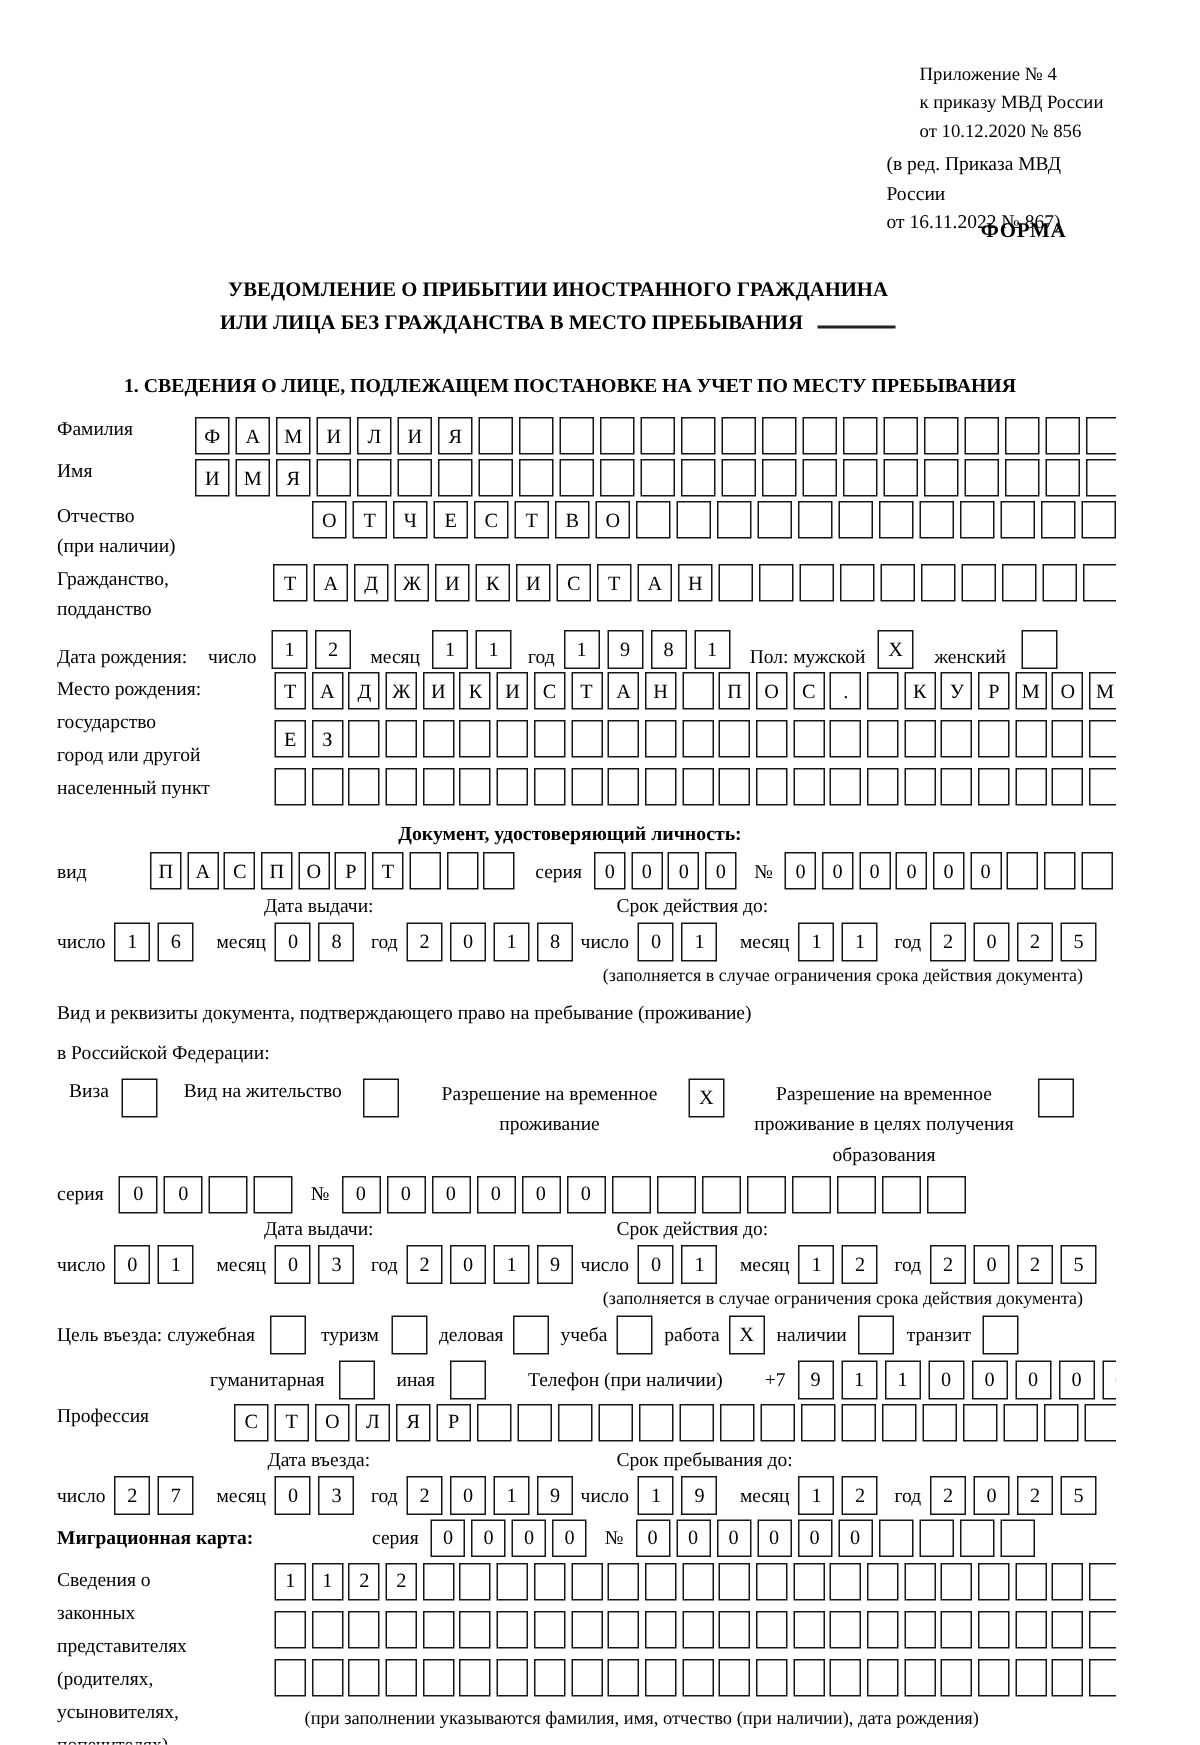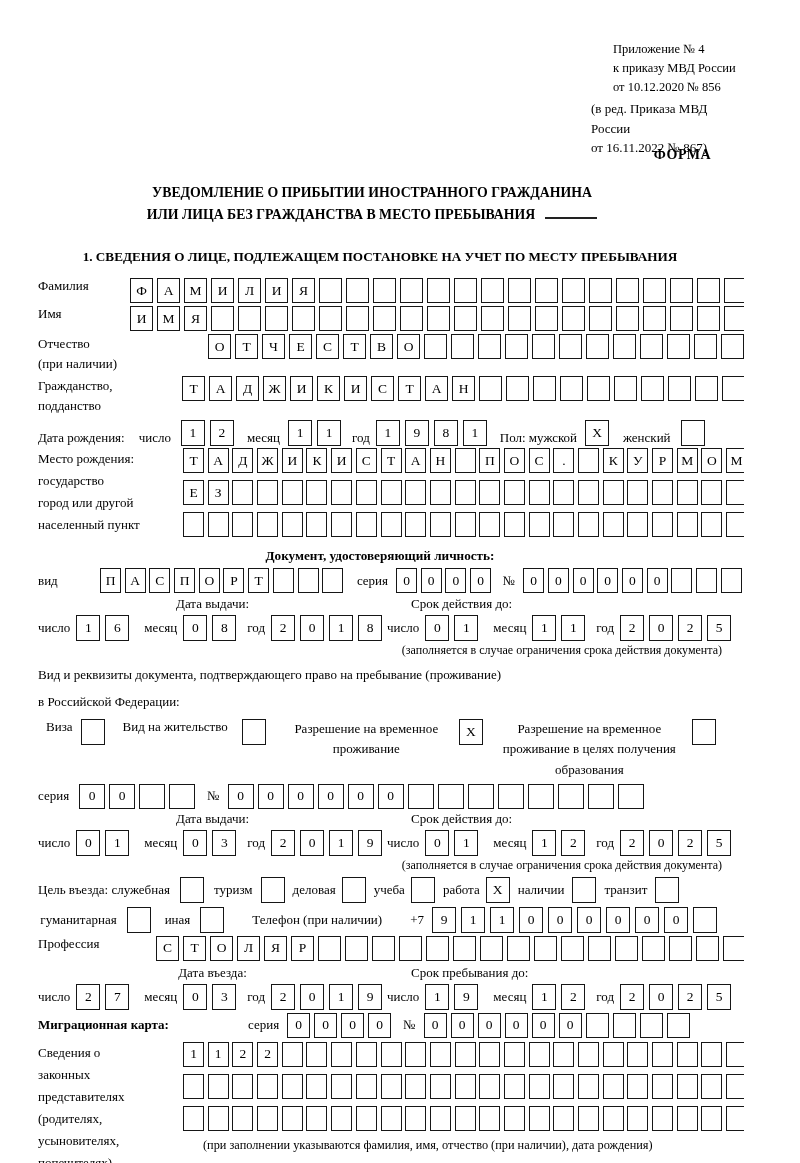--- a/index.html
+++ b/index.html
@@ -552,21 +552,21 @@
           </span>
       </div>
       <div class="pgroup">
         <span class="lbl mr8">транзит</span>
         <span class="cells chk">
             <span class="cell"></span>
           </span>
       </div>
     </div>
 
-    <div class="row mb3" style="align-items:center;padding-left:102px;justify-content:flex-end;">
+    <div class="row mb3" style="align-items:center;padding-left:102px;">
       <div class="pgroup mr14">
         <span class="lbl mr10">гуманитарная</span>
         <span class="cells chk">
             <span class="cell"></span>
           </span>
       </div>
       <div class="pgroup mr18">
         <span class="lbl mr10">иная</span>
         <span class="cells chk">
             <span class="cell"></span>

